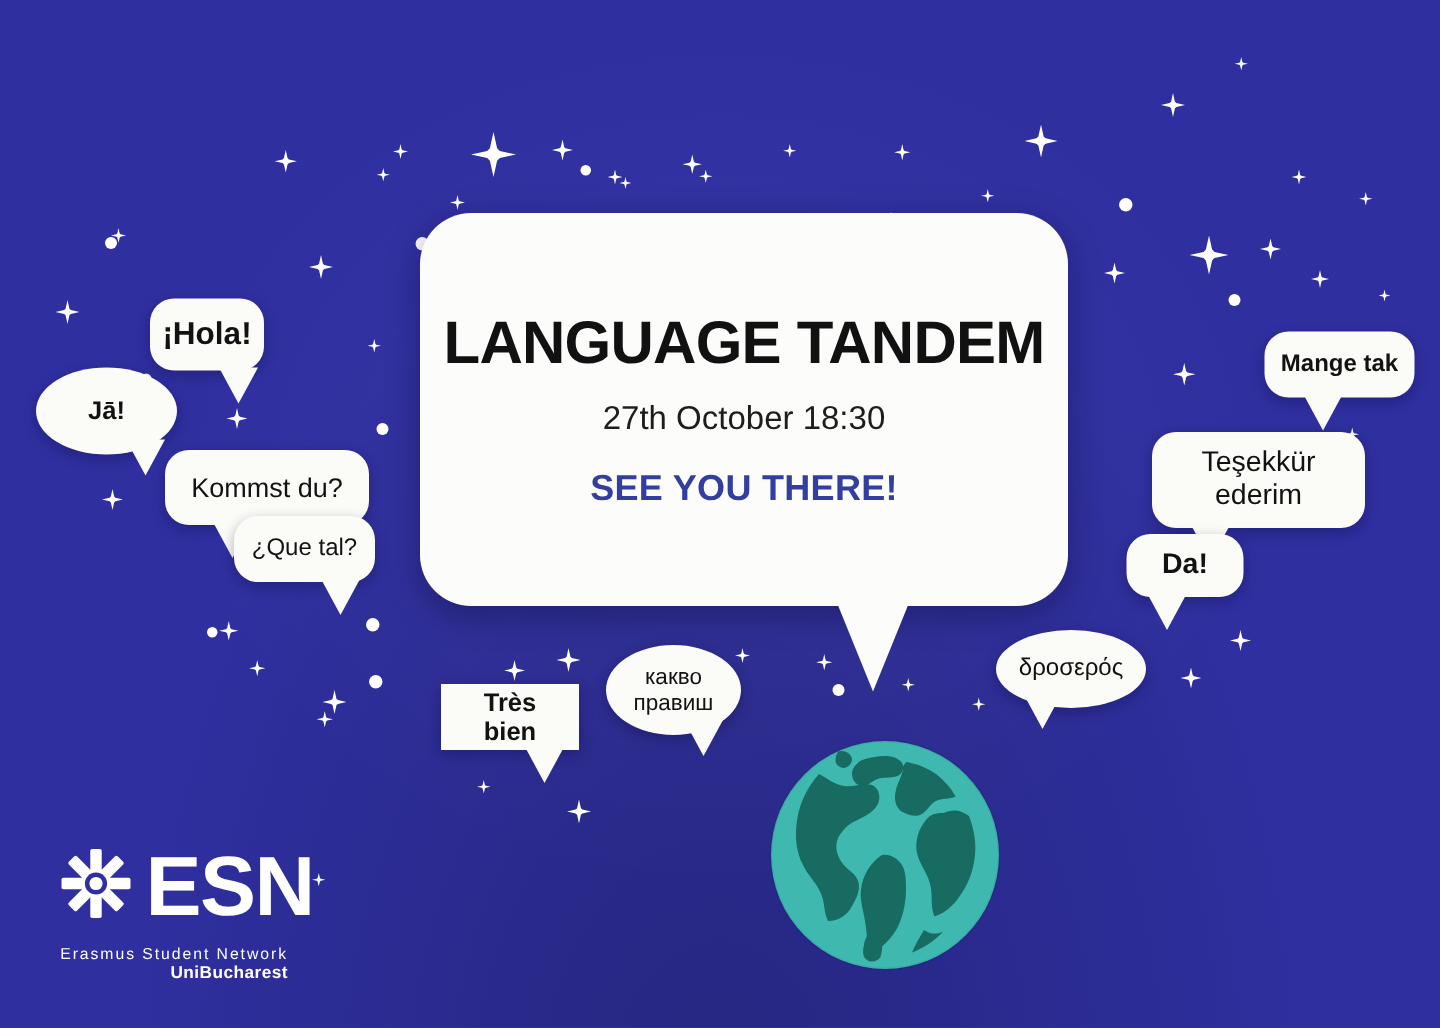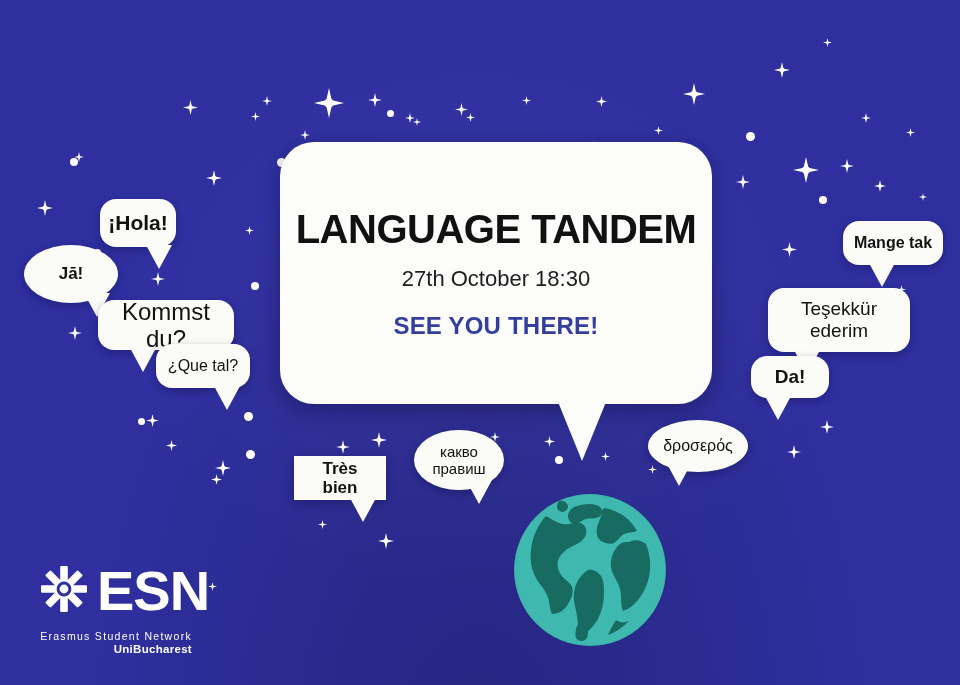--- a/index.html
+++ b/index.html
@@ -253,21 +253,21 @@
 
   <div id="bubbles">
       <div class="bubble rounded bold" style="left: 100px; top: 199px; width: 76px; height: 48px; font-size: 21px; z-index: 5;">
         <span style="padding: 0px 10px;">¡Hola!</span>
         <span class="tail" style="left: 46px; top: 46px;"></span>
       </div>
       <div class="bubble oval bold" style="left: 24px; top: 245px; width: 94px; height: 58px; font-size: 17px; z-index: 6;">
         <span style="padding: 0px 10px;">Jā!</span>
         <span class="tail" style="left: 60px; top: 48px;"></span>
       </div>
-      <div class="bubble rounded" style="left: 98px; top: 300px; width: 136px; height: 50px; font-size: 24px; z-index: 7;">
+      <div class="bubble rounded" style="left: 110px; top: 300px; width: 136px; height: 50px; font-size: 18px; z-index: 7;">
         <span style="padding: 0px 10px;">Kommst du?</span>
         <span class="tail" style="left: 32px; top: 48px;"></span>
       </div>
       <div class="bubble rounded" style="left: 156px; top: 344px; width: 94px; height: 44px; font-size: 16px; z-index: 8;">
         <span style="padding: 0px 10px;">¿Que tal?</span>
         <span class="tail" style="left: 58px; top: 42px;"></span>
       </div>
       <div class="bubble rounded bold" style="left: 843px; top: 221px; width: 100px; height: 44px; font-size: 16px; z-index: 9;">
         <span style="padding: 0px 10px;">Mange tak</span>
         <span class="tail" style="left: 26px; top: 42px;"></span>
@@ -277,25 +277,25 @@
         <span class="tail" style="left: 26px; top: 62px;"></span>
       </div>
       <div class="bubble rounded bold" style="left: 751px; top: 356px; width: 78px; height: 42px; font-size: 19px; z-index: 11;">
         <span style="padding: 0px 10px;">Da!</span>
         <span class="tail" style="left: 14px; top: 40px;"></span>
       </div>
       <div class="bubble square bold" style="left: 294px; top: 456px; width: 92px; height: 44px; font-size: 17px; z-index: 12;">
         <span style="padding: 0px 10px;">Très bien</span>
         <span class="tail" style="left: 56px; top: 42px;"></span>
       </div>
-      <div class="bubble oval" style="left: 414px; top: 430px; width: 90px; height: 60px; font-size: 15px; z-index: 13;">
+      <div class="bubble oval" style="left: 404px; top: 430px; width: 90px; height: 60px; font-size: 15px; z-index: 13;">
         <span style="padding: 0px 10px;">какво правиш</span>
         <span class="tail" style="left: 52px; top: 50px;"></span>
       </div>
-      <div class="bubble oval" style="left: 648px; top: 420px; width: 100px; height: 52px; font-size: 16px; z-index: 14;">
+      <div class="bubble oval" style="left: 664px; top: 420px; width: 100px; height: 52px; font-size: 16px; z-index: 14;">
         <span style="padding: 0px 10px;">δροσερός</span>
         <span class="tail" style="left: 18px; top: 42px;"></span>
       </div>
     </div>
 
   <div id="globe">
     <svg viewBox="0 0 156 156" width="156" height="156" aria-hidden="true">
       <circle cx="78" cy="78" r="76" fill="#3fb8b0"></circle>
       <g fill="#186b60">
         <path d="M34 24c6 3 10 7 17 8 6 1 11-2 17-1 5 1 7 6 6 11-2 7-9 10-15 13-5 2-9 6-12 11-3 6-1 13 3 18 3 4 8 6 10 11 2 6-1 12-4 17-3 6-9 10-16 10-3-6-2-13-5-19-3-7-9-12-12-19-4-8-5-17-4-26 1-12 6-24 15-34z"></path>

